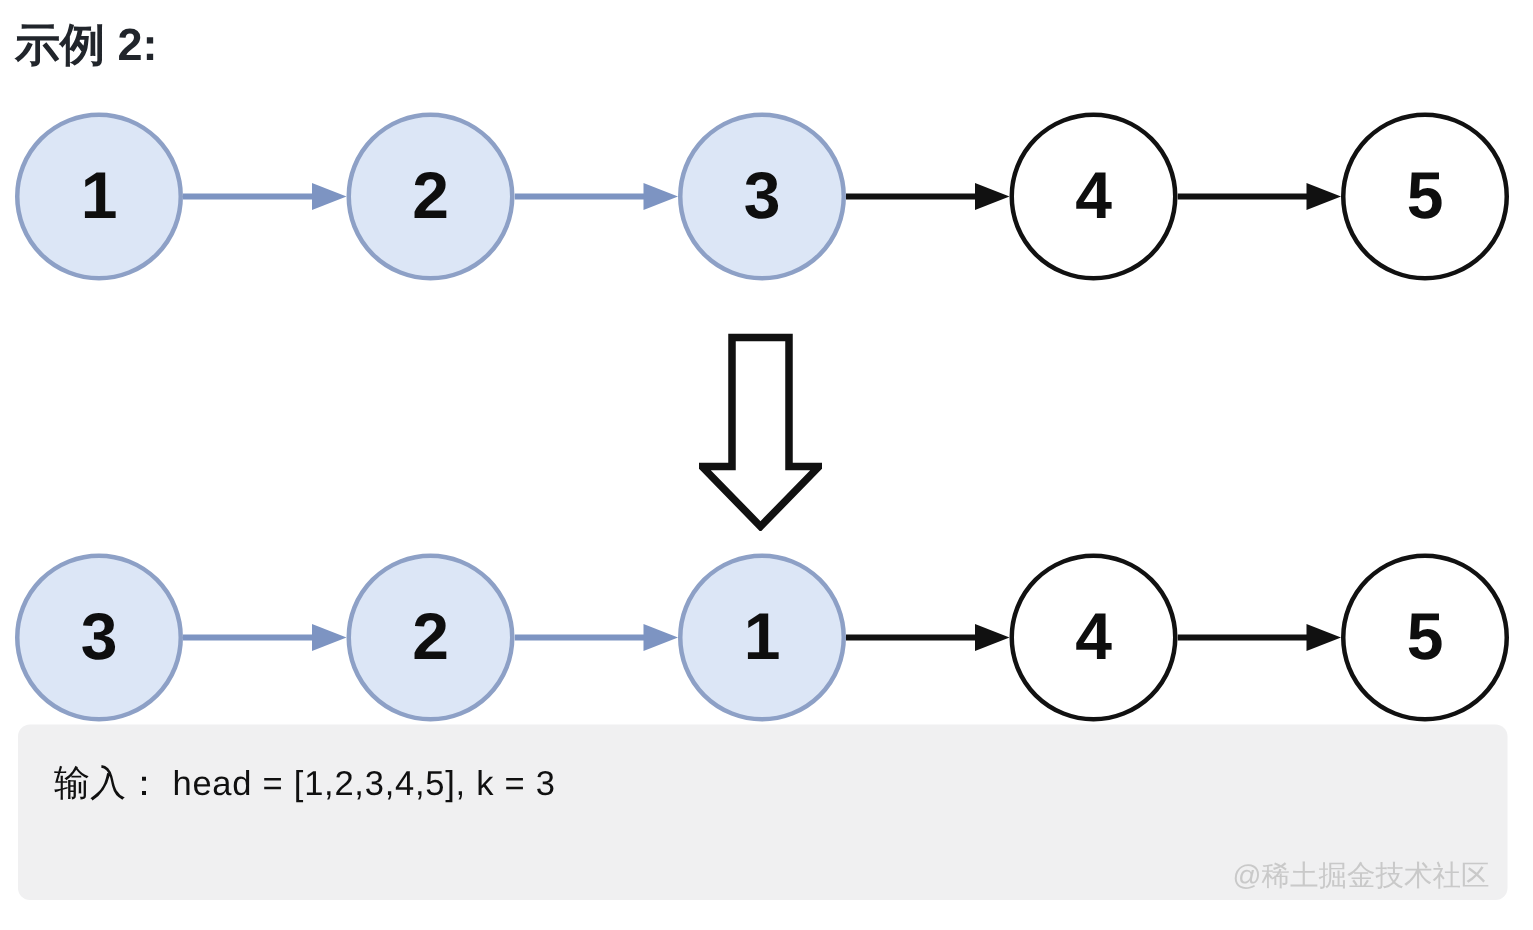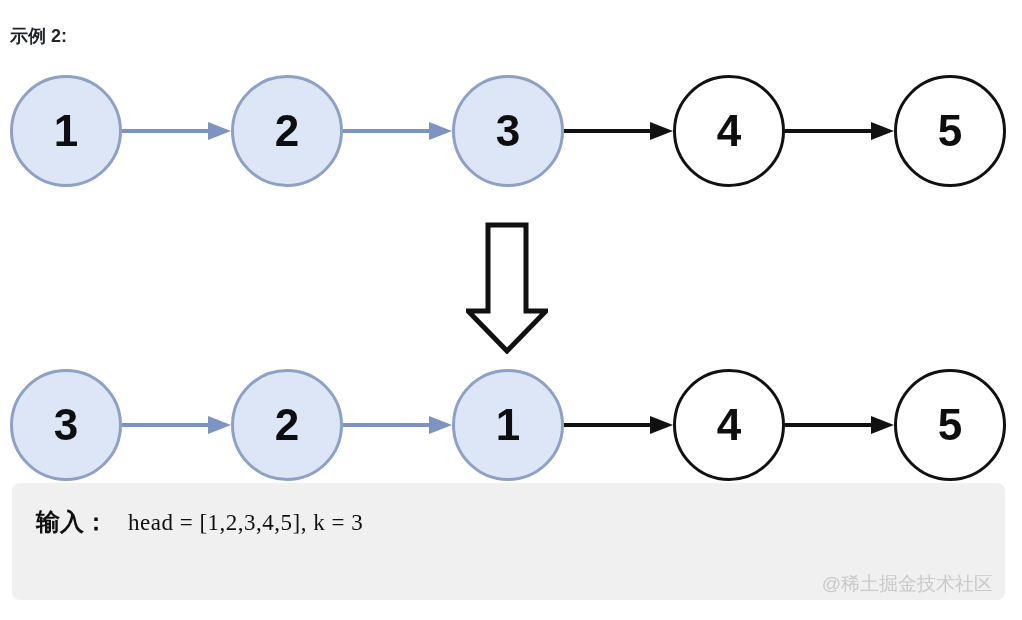--- a/index.html
+++ b/index.html
@@ -16,22 +16,22 @@
     position: relative;
     width: 1022px;
     height: 620px;
     background: #ffffff;
     font-family: "Liberation Sans", sans-serif;
     overflow: hidden;
   }
   .example-title {
     position: absolute;
     left: 10px;
-    top: 24px;
-    font-size: 18px;
+    top: 10px;
+    font-size: 30px;
     font-weight: 700;
     color: #21252b;
   }
   .list-row {
     position: absolute;
     left: 0;
     width: 100%;
     height: 112px;
   }
   .row-before { top: 75px; }
@@ -91,26 +91,26 @@
     border-radius: 8px;
     padding: 19px 0 0 24px;
   }
   .io-line {
     font-size: 24px;
     line-height: 40px;
     color: #101010;
     white-space: pre;
   }
   .io-label {
-    font-weight: 700;
+    font-weight: 400;
     font-family: "Liberation Sans", sans-serif;
-    margin-right: 20px;
+    margin-right: 7px;
   }
   .io-code {
-    font-family: Liberation Serif, serif;
+    font-family: Liberation Sans, sans-serif;
     font-size: 23px;
     letter-spacing: 0.5px;
   }
   .watermark {
     position: absolute;
     right: 12px;
     bottom: 3px;
     font-size: 19px;
     color: var(--watermark-color);
     font-weight: 400;

